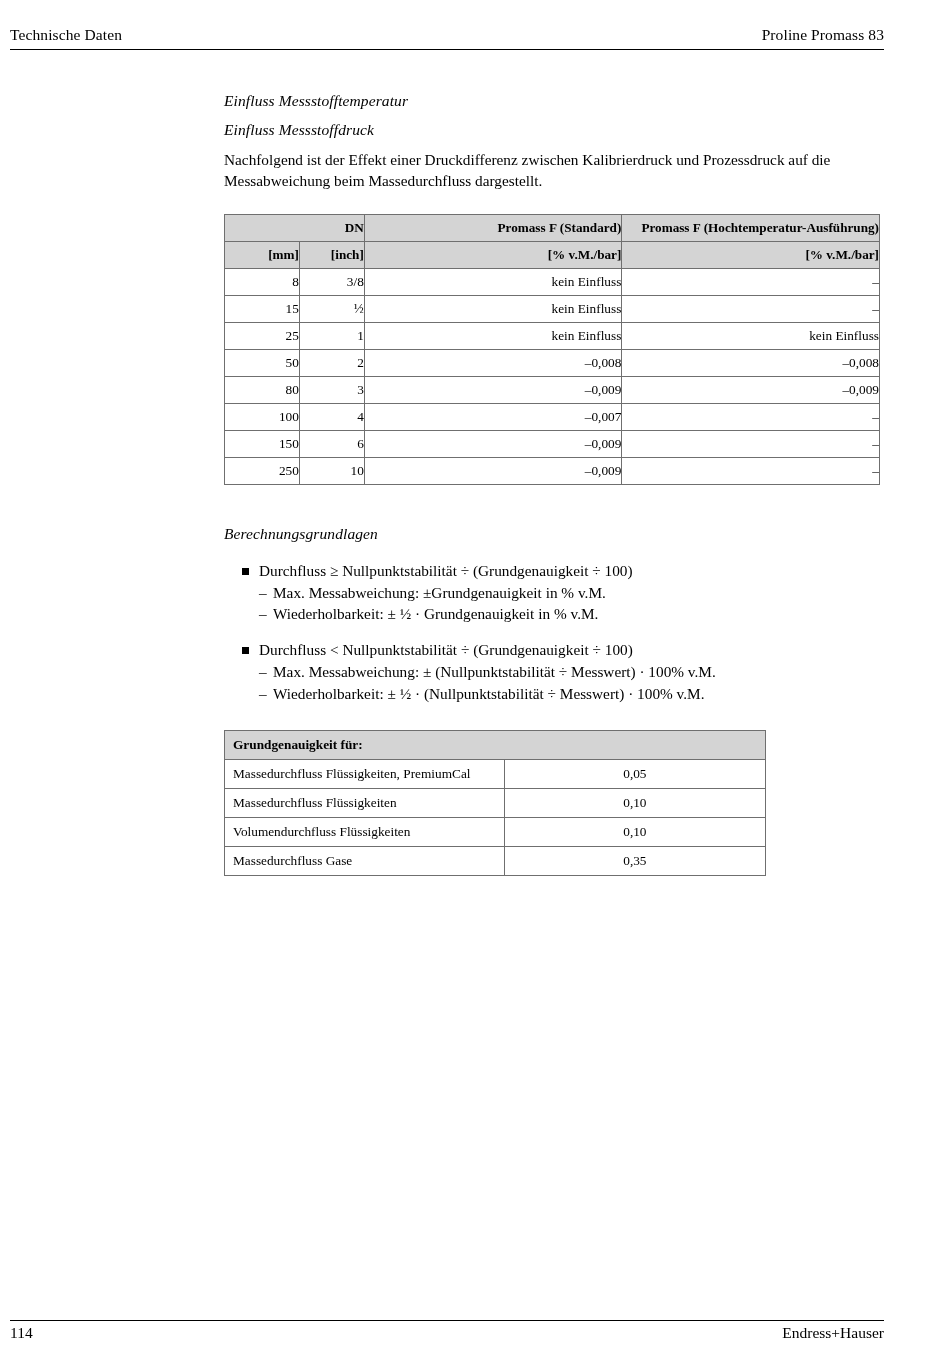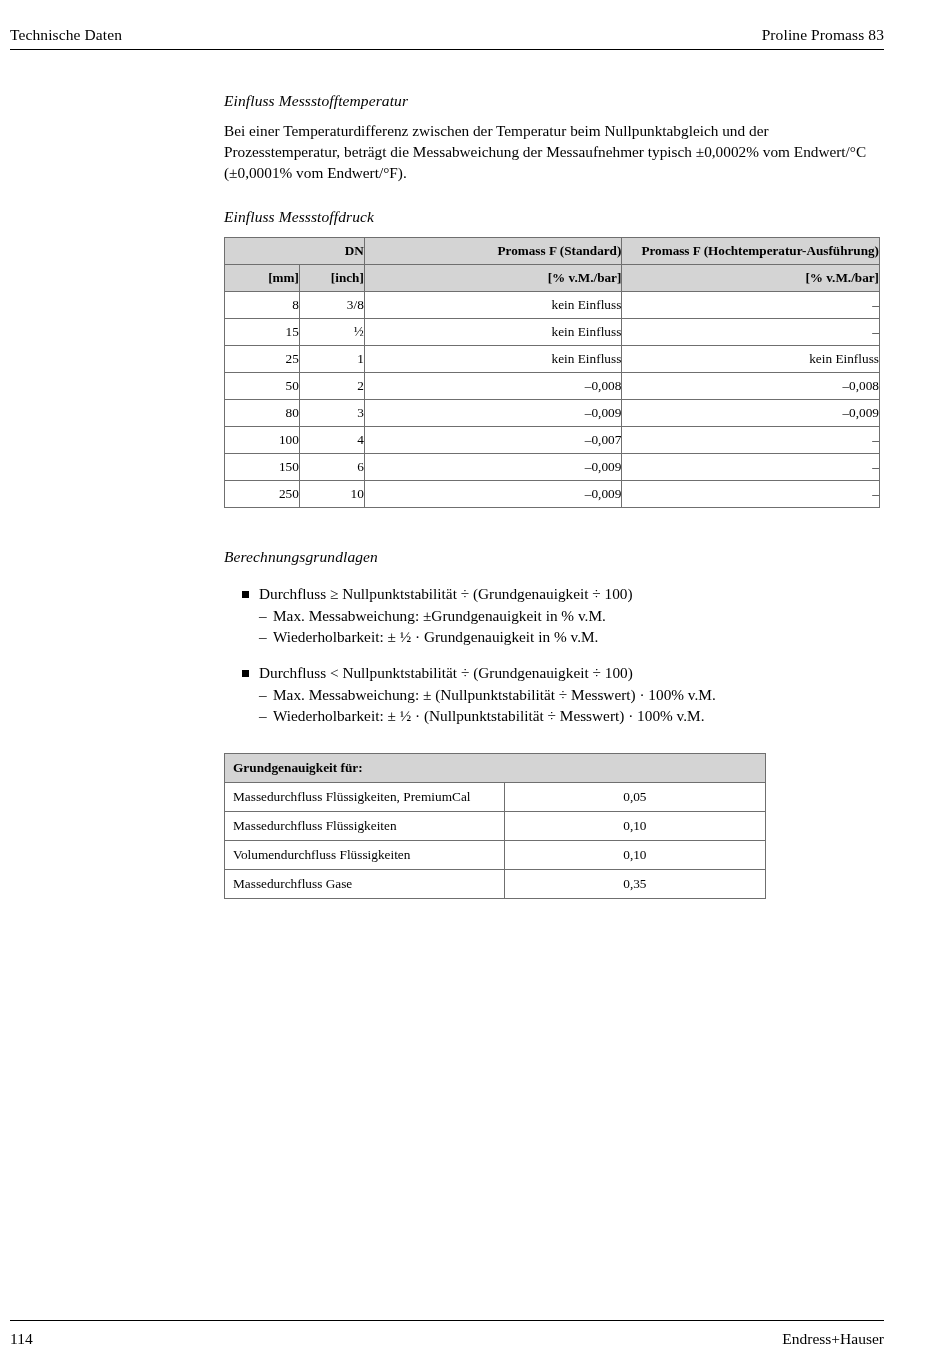--- a/index.html
+++ b/index.html
@@ -41,21 +41,21 @@
   
   .footer {
     position: absolute;
     left: 10px;
     top: 1320px;
     width: 874px;
     display: flex;
     justify-content: space-between;
     align-items: center;
     font-size: 15.5px;
-    padding-top: 9px;
+    padding-top: 3px;
     border-top: 1.2px solid #000;
   }
   .footer-right { font-weight: normal; }
 
   
   .content {
     position: absolute;
     left: 224px;
     top: 92px;
     width: 656px;
@@ -170,23 +170,23 @@
 <div class="page">
 
   <div class="header">
     <div class="header-left">Technische Daten</div>
     <div class="header-right">Proline Promass 83</div>
   </div>
 
   <div class="content">
 
     <h2 class="sec-title">Einfluss Messstofftemperatur</h2>
-    <p class="body">Bei einer Temperaturdifferenz zwischen der Temperatur beim Nullpunktabgleich und der Prozesstemperatur, beträgt die Messabweichung der Messaufnehmer typisch ±0,0002% vom Endwert/°C (±0,0001% vom Endwert/°F).</p>
 
     <h2 class="sec-title">Einfluss Messstoffdruck</h2>
+    <p class="body tight">Nachfolgend ist der Effekt einer Druckdifferenz zwischen Kalibrierdruck und Prozessdruck auf die Messabweichung beim Massedurchfluss dargestellt.</p>
 
     <table class="tbl t1">
       <colgroup>
         <col class="c1">
           <col class="c2">
           <col class="c3">
           <col class="c4">
       </colgroup>
       <thead>
         <tr>

